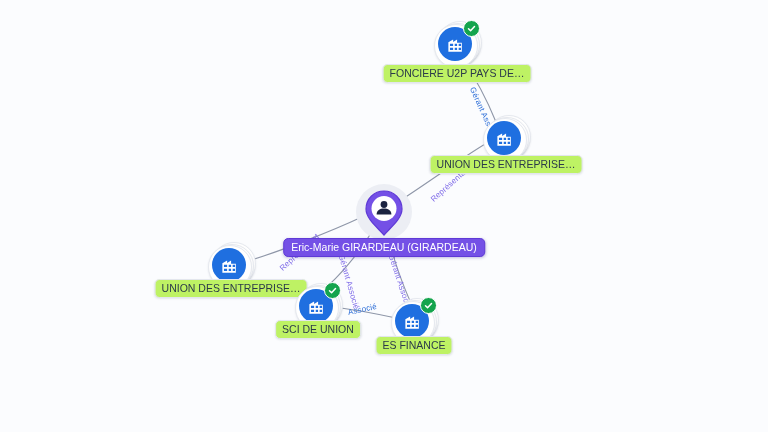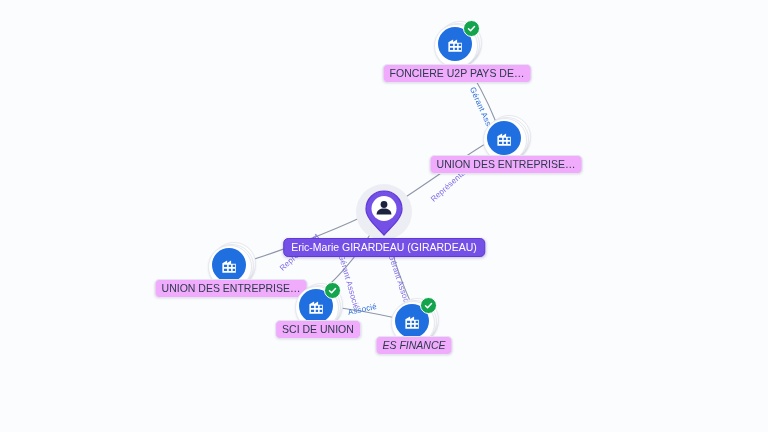--- a/index.html
+++ b/index.html
@@ -96,21 +96,21 @@
     width: 38px;
     height: 46px;
   }
   .person-pin svg { display: block; }
 
   
   .node-label {
     position: absolute;
     transform: translateX(-50%);
     white-space: nowrap;
-    background: #f0abfc;
+    background: #bef264;
     border: 1px solid #e3e6ed;
     border-radius: 5px;
     padding: 2px 6px 3px 6px;
     font-size: 10.5px;
     line-height: 12px;
     color: #2b3a4a;
     box-shadow: 0 1px 2px rgba(40,50,80,0.10);
   }
   .center-label {
     position: absolute;
@@ -254,21 +254,21 @@
           <path d="M3 21V9.2l6-3.6v3.1l5-3v4.1h6V21H3zm2-2h4v-3H5v3zm0-5h4v-3H5v3zm6 5h3v-3h-3v3zm0-5h3v-3h-3v3zm5 5h3v-3h-3v3zm0-5h3v-3h-3v3z"></path>
         </svg>
       </div>
       <div class="verified-badge">
         <svg width="9" height="9" viewBox="0 0 24 24" fill="none" stroke="#ffffff" stroke-width="4" stroke-linecap="round" stroke-linejoin="round">
           <path d="M4 12.5 L9.5 18 L20 6.5"></path>
         </svg>
       </div>
     </div>
   </div>
-  <div class="node-label" style="left:414px; top:336px;font-style:italic;">ES FINANCE</div>
+  <div class="node-label" style="left:414px; top:336px;">ES FINANCE</div>
 
   <div class="node" style="left:384px; top:212px;">
     <div class="person-halo"></div>
     <div class="person-pin">
       <svg width="38" height="46" viewBox="0 0 38 46">
         <path d="M19 1 C9 1 1 9 1 19 C1 29 13 38 19 45 C25 38 37 29 37 19 C37 9 29 1 19 1 z" fill="#7450e6" stroke="#5f3ad6" stroke-width="1.2"></path>
         <circle cx="19" cy="18.5" r="12.5" fill="#ffffff"></circle>
         <g fill="#1b2340">
           <circle cx="19" cy="14.5" r="3.4"></circle>
           <path d="M11.6 24.5 C11.6 20.4 15 18.6 19 18.6 C23 18.6 26.4 20.4 26.4 24.5 z"></path>

